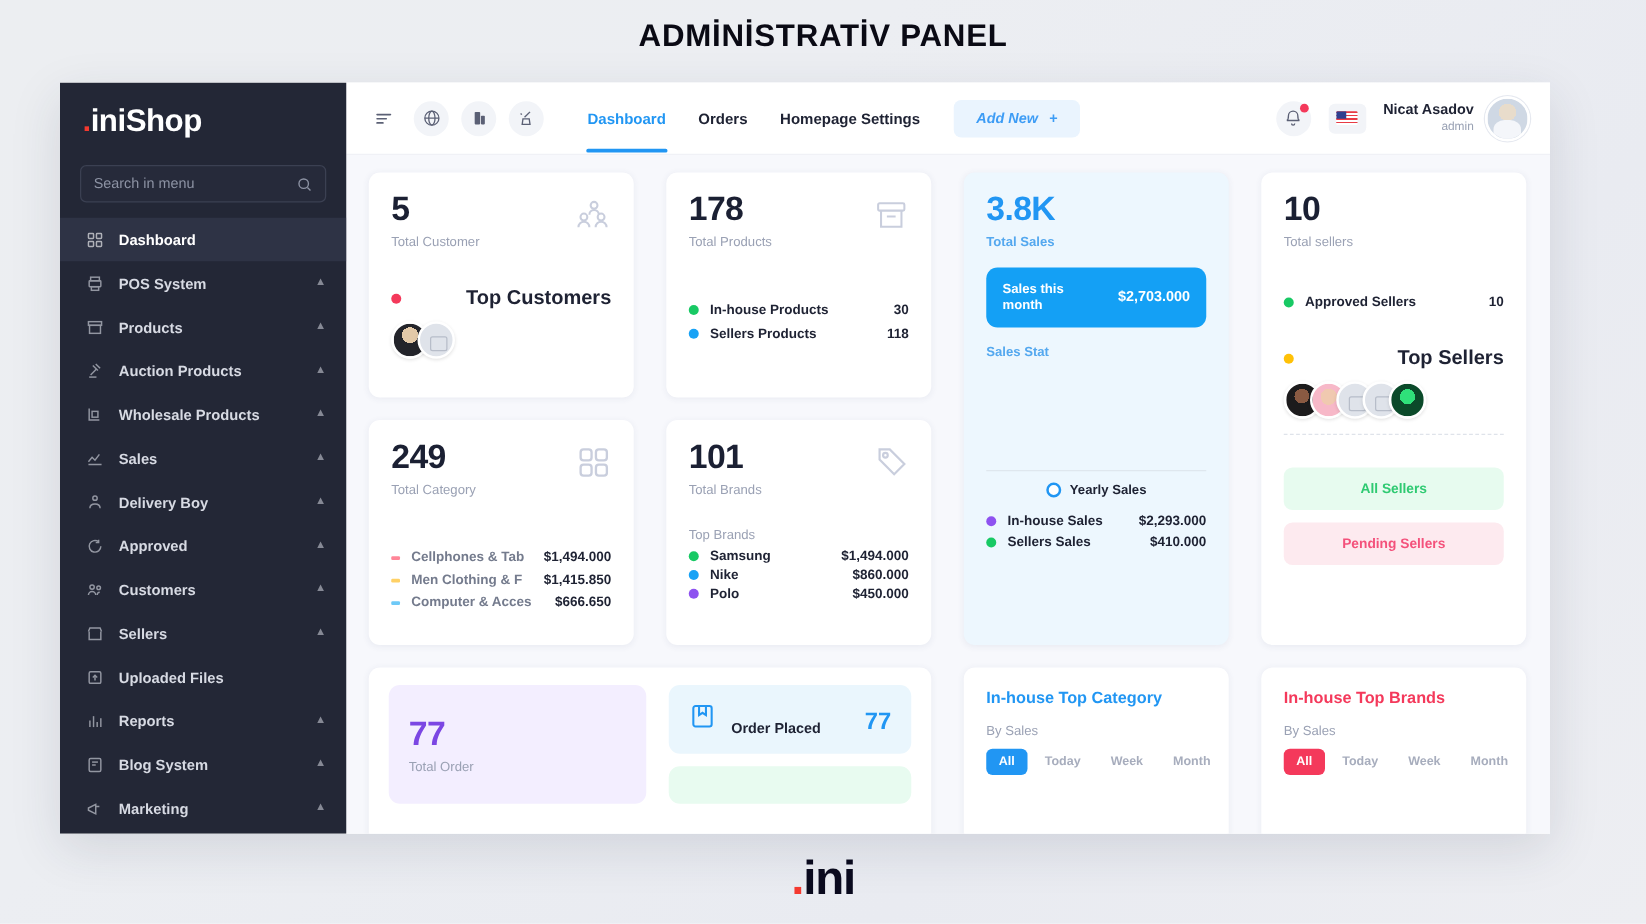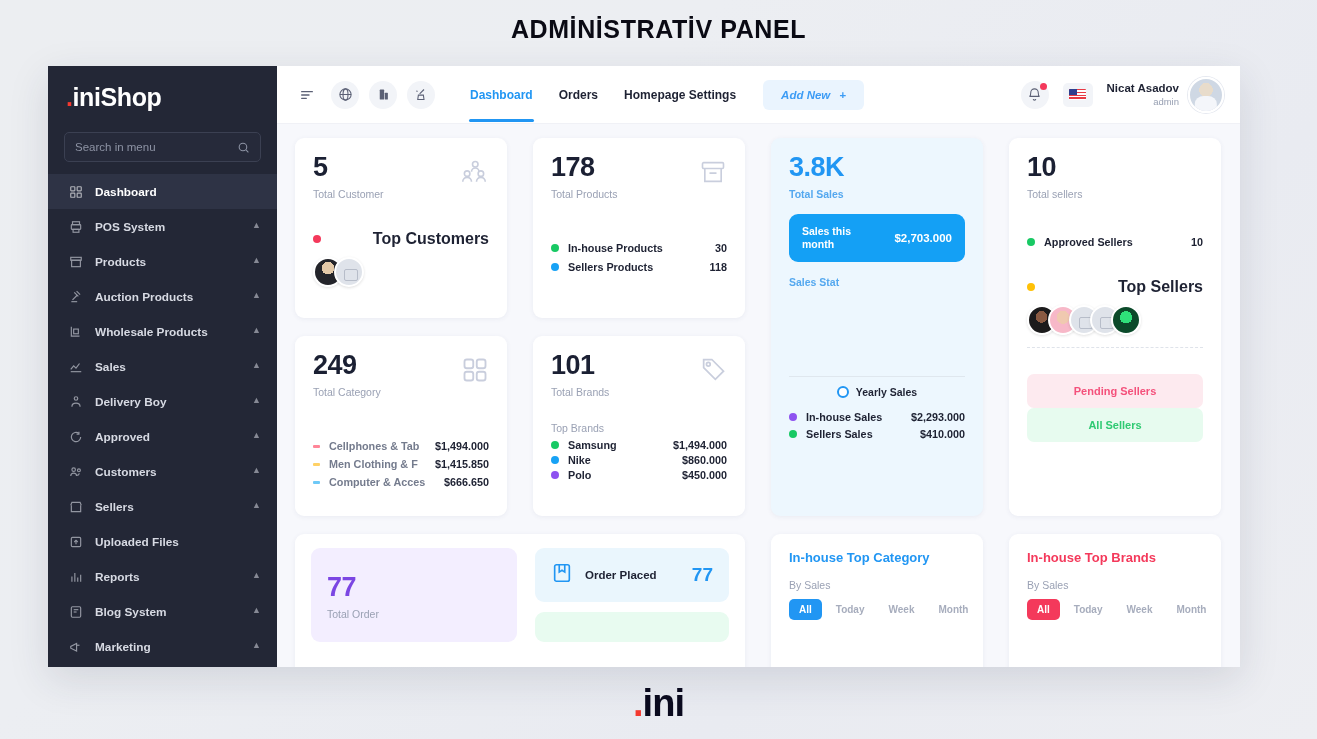--- a/index.html
+++ b/index.html
@@ -194,21 +194,21 @@
 
   .btn-soft {
     border-radius: 7px; text-align: center; font-size: 11px; font-weight: bold;
     padding: 11px 0; cursor: pointer;
   }
   .btn-green { background: #e7fbef; color: #2fca72; }
   .btn-pink { background: #fdeaef; color: #f4517b; margin-top: 10px; }
 
   .mini-card { border-radius: 9px; padding: 14px 16px; }
   .mini-purple { background: #f3eeff; }
-  .mini-blue { background: #eaf6fd; display: flex; align-items: center; gap: 12px; }
+  .mini-blue { background: #eaf6fd; display: flex; align-items: flex-end; gap: 12px; }
   .mini-green { background: #e8fbf0; height: 30px; border-radius: 9px; }
   .mini-blue .mi-txt { font-size: 11.5px; font-weight: bold; color: #1e2233; flex: 1; }
   .mini-blue .mi-num { font-size: 19px; font-weight: bold; color: #2196f3; }
 
   .sec-title { font-size: 13px; font-weight: bold; }
   .sec-title.blue { color: #2196f3; }
   .sec-title.pink { color: #f4395b; }
   .by-sales { font-size: 10.5px; color: #9aa1b4; margin-top: 14px; }
   .chips { display: flex; align-items: center; gap: 4px; margin-top: 8px; }
   .chip { font-size: 10px; font-weight: bold; color: #a7adbd; padding: 5px 10px; border-radius: 5px; cursor: pointer; }
@@ -567,22 +567,22 @@
           </div>
           <div class="avatar-stack">
             <div class="av" style="background:radial-gradient(circle at 48% 38%, #8a5a42 0 28%, #1c1b1c 28% 100%)"></div>
             <div class="av" style="background:radial-gradient(circle at 50% 40%, #f0c9b0 0 32%, #f7b8c8 32% 100%)"></div>
             <div class="av ph"></div>
             <div class="av ph"></div>
             <div class="av" style="background:radial-gradient(circle at 50% 40%, #2fe07a 0 30%, #0b4a2a 30% 100%)"></div>
           </div>
           <div class="dashline"></div>
           <div style="margin-top:26px">
+            <div class="btn-soft btn-green">All Sellers</div>
             <div class="btn-soft btn-pink">Pending Sellers</div>
-            <div class="btn-soft btn-green">All Sellers</div>
           </div>
         </div>
 
         <div class="card">
           <div class="big-num">249</div>
           <div class="sub-label">Total Category</div>
           <div class="card-ico">
             <svg width="28" height="28" viewBox="0 0 24 24" fill="none" stroke="currentColor" stroke-width="1.6">
               <rect x="3" y="3" width="7.5" height="7.5" rx="2"></rect>
                 <rect x="13.5" y="3" width="7.5" height="7.5" rx="2"></rect>

